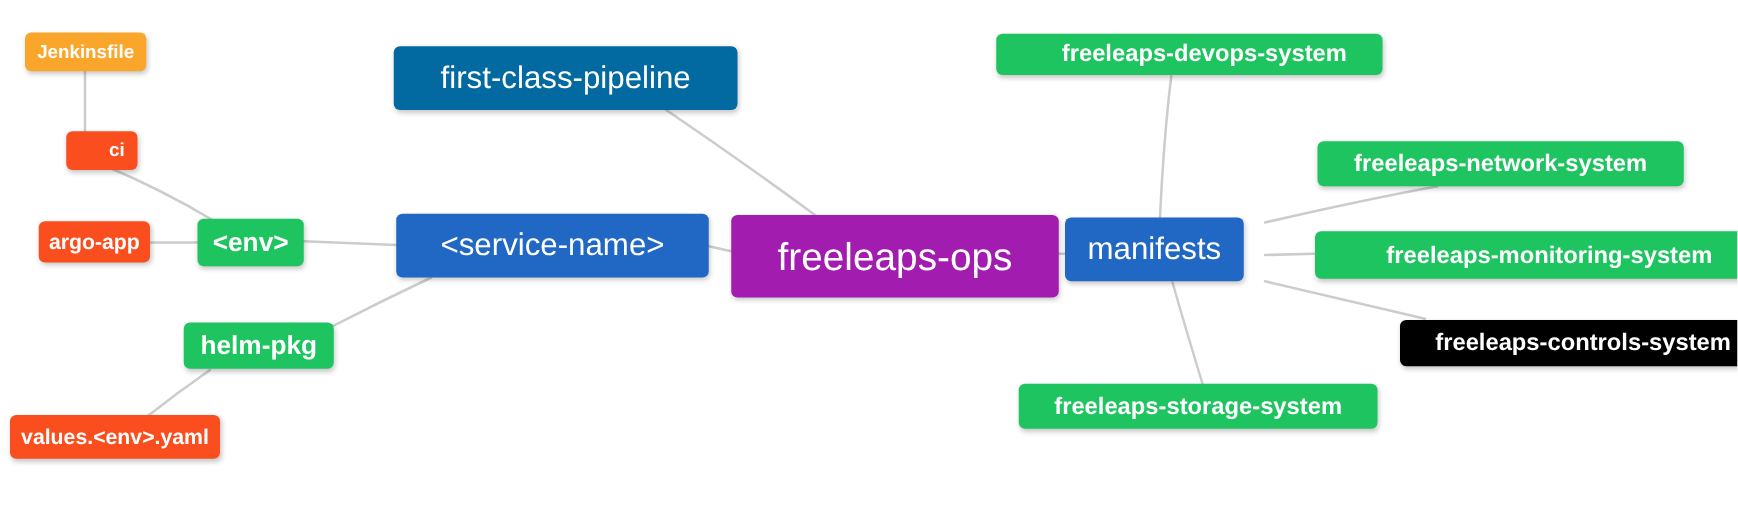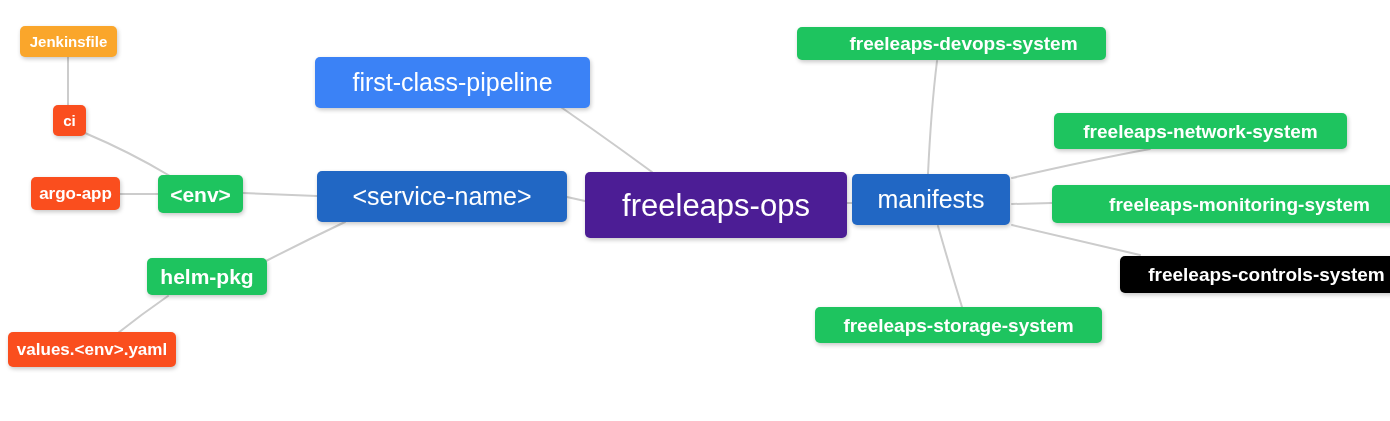--- a/index.html
+++ b/index.html
@@ -45,30 +45,30 @@
     <path class="edge" d="M567,197 L585,201" style="stroke: rgb(204, 204, 204);"></path>
     <path class="edge" d="M847,203 L852,203" style="stroke: rgb(204, 204, 204);"></path>
     <path class="edge" d="M928,174 Q931,110 937,61" style="stroke: rgb(204, 204, 204);"></path>
     <path class="edge" d="M1012,178 Q1090,160 1150,149" style="stroke: rgb(204, 204, 204);"></path>
     <path class="edge" d="M1012,204 L1052,203" style="stroke: rgb(204, 204, 204);"></path>
     <path class="edge" d="M1012,225 Q1080,241 1140,255" style="stroke: rgb(204, 204, 204);"></path>
     <path class="edge" d="M938,226 Q950,268 962,307" style="stroke: rgb(204, 204, 204);"></path>
   </svg>
 
   <div class="node f15" style="left: 20px; top: 26px; width: 97px; height: 31px; background: rgb(250, 166, 43); color: rgb(255, 255, 255);">Jenkinsfile</div>
-  <div class="node f15" style="left: 53px; top: 105px; width: 33px; height: 31px; background: rgb(250, 78, 30); color: rgb(255, 255, 255);">ci</div>
+  <div class="node f15" style="left: 53px; top: 105px; width: 33px; height: 31px; background: rgb(250, 78, 30); color: rgb(255, 255, 255); padding-left: 24px;">ci</div>
   <div class="node f17" style="left: 31px; top: 177px; width: 89px; height: 33px; background: rgb(250, 78, 30); color: rgb(255, 255, 255);">argo-app</div>
   <div class="node f21" style="left: 158px; top: 175px; width: 85px; height: 38px; background: rgb(30, 196, 95); color: rgb(255, 255, 255);">&lt;env&gt;</div>
   <div class="node f21" style="left: 147px; top: 258px; width: 120px; height: 37px; background: rgb(30, 196, 95); color: rgb(255, 255, 255);">helm-pkg</div>
   <div class="node f17" style="left: 8px; top: 332px; width: 168px; height: 35px; background: rgb(250, 78, 30); color: rgb(255, 255, 255);">values.&lt;env&gt;.yaml</div>
 
-  <div class="node f25" style="left: 315px; top: 37px; width: 275px; height: 51px; background: #3b82f6; color: rgb(255, 255, 255); margin-top: 20px;">first-class-pipeline</div>
+  <div class="node f25" style="left: 315px; top: 37px; width: 275px; height: 51px; background: #0369a1; color: rgb(255, 255, 255);">first-class-pipeline</div>
   <div class="node f25" style="left: 317px; top: 171px; width: 250px; height: 51px; background: rgb(33, 103, 196); color: rgb(255, 255, 255);">&lt;service-name&gt;</div>
-  <div class="node f31" style="left: 585px; top: 172px; width: 262px; height: 66px; background: #4c1d95; color: rgb(255, 255, 255);">freeleaps-ops</div>
-  <div class="node f25" style="left: 852px; top: 174px; width: 158px; height: 51px; background: rgb(33, 103, 196); color: rgb(255, 255, 255);">manifests</div>
+  <div class="node f31" style="left: 585px; top: 172px; width: 262px; height: 66px; background: #a21caf; color: rgb(255, 255, 255);">freeleaps-ops</div>
+  <div class="node f25" style="left: 852px; top: 174px; width: 143px; height: 51px; background: rgb(33, 103, 196); color: rgb(255, 255, 255);">manifests</div>
 
   <div class="node f19" style="left: 797px; top: 27px; width: 285px; height: 33px; background: rgb(30, 196, 95); color: rgb(255, 255, 255); padding-left: 24px;">freeleaps-devops-system</div>
   <div class="node f19" style="left: 1054px; top: 113px; width: 293px; height: 36px; background: rgb(30, 196, 95); color: rgb(255, 255, 255);">freeleaps-network-system</div>
   <div class="node f19" style="left: 1052px; top: 185px; width: 375px; height: 38px; background: rgb(30, 196, 95); color: rgb(255, 255, 255);">freeleaps-monitoring-system</div>
   <div class="node f19" style="left: 1120px; top: 256px; width: 293px; height: 37px; background: #000000; color: rgb(255, 255, 255);">freeleaps-controls-system</div>
   <div class="node f19" style="left: 815px; top: 307px; width: 287px; height: 36px; background: rgb(30, 196, 95); color: rgb(255, 255, 255);">freeleaps-storage-system</div>
 
 </div>
 
 </body></html>

